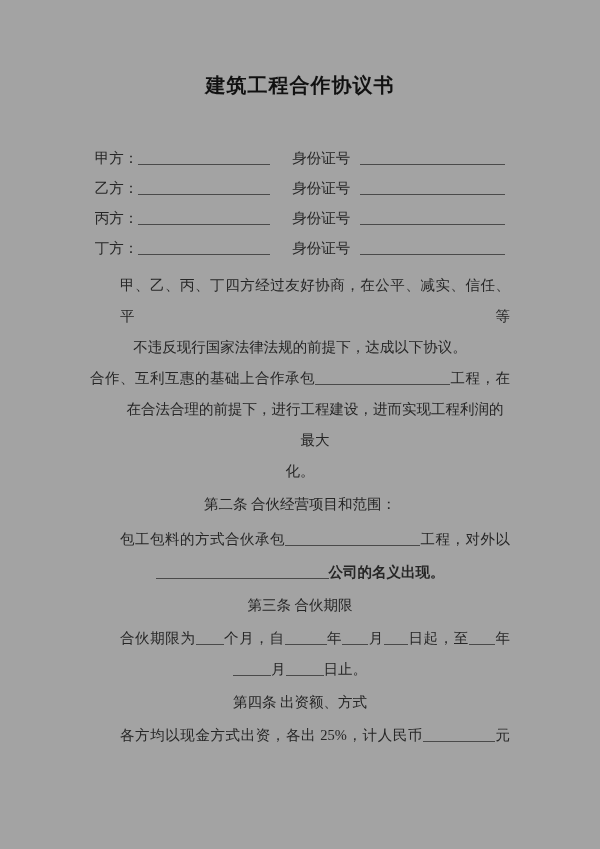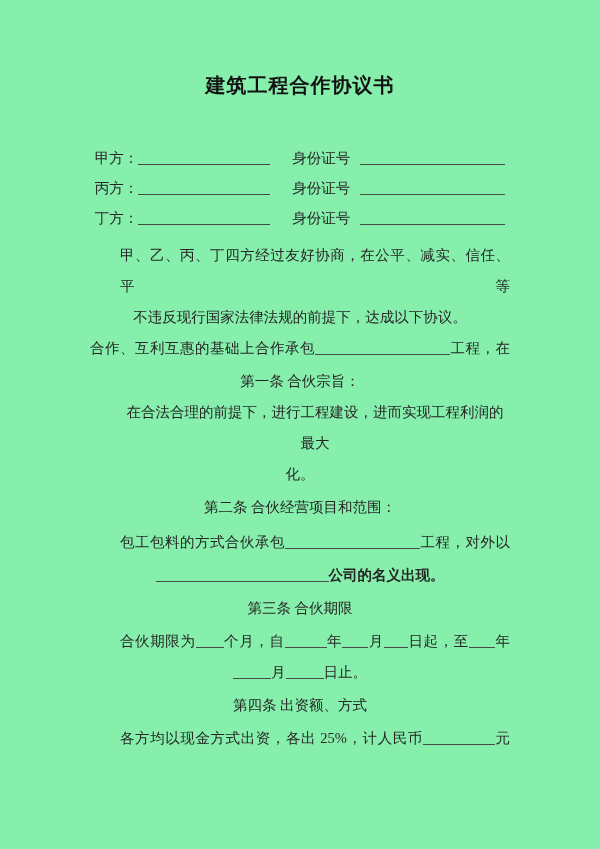--- a/index.html
+++ b/index.html
@@ -5,21 +5,21 @@
   html, body {
     margin: 0;
     padding: 0;
     background: #ffffff;
   }
   .page {
     position: relative;
     width: 600px;
     height: 849px;
     margin: 0 auto;
-    background: #86efac;
+    background: #a3a3a3;
     box-sizing: border-box;
     padding: 72px 90px 0 90px;
     overflow: hidden;
     font-family: "Liberation Serif", "DejaVu Serif", serif;
     color: #262626;
   }
   .title {
     margin: 0 0 44px 0;
     text-align: center;
     font-family: "DejaVu Sans", "Liberation Sans", sans-serif;
@@ -65,26 +65,26 @@
     white-space: pre-wrap;
   }
 </style>
 </head>
 <body>
 
 <div class="page">
   <h1 class="title">建筑工程合作协议书</h1>
   <div class="doc-body" id="doc-body">
       <div class="line party"><span class="txt">甲方：</span><span class="blank" style="width: 132px;"></span><span class="gap" style="width: 22px;"></span><span class="txt">身份证号</span><span class="gap" style="width: 10px;"></span><span class="blank" style="width: 145px;"></span></div>
+      <div class="line party"><span class="txt">乙方：</span><span class="blank" style="width: 132px;"></span><span class="gap" style="width: 22px;"></span><span class="txt">身份证号</span><span class="gap" style="width: 10px;"></span><span class="blank" style="width: 145px;"></span></div>
       <div class="line party"><span class="txt">丙方：</span><span class="blank" style="width: 132px;"></span><span class="gap" style="width: 22px;"></span><span class="txt">身份证号</span><span class="gap" style="width: 10px;"></span><span class="blank" style="width: 145px;"></span></div>
       <div class="line party"><span class="txt">丁方：</span><span class="blank" style="width: 132px;"></span><span class="gap" style="width: 22px;"></span><span class="txt">身份证号</span><span class="gap" style="width: 10px;"></span><span class="blank" style="width: 145px;"></span></div>
       <div class="line indent fill" style="margin-top: 7px;"><span class="txt">甲、乙、丙、丁四方经过友好协商，在公平、减实、信任、平等</span></div>
       <div class="line"><span class="txt">不违反现行国家法律法规的前提下，达成以下协议。</span></div>
       <div class="line fill"><span class="txt">合作、互利互惠的基础上合作承包</span><span class="blank" style="width: 135px;"></span><span class="txt">工程，在</span></div>
-      <div class="line heading" style="margin-top: 2px;"><span class="txt">第一条 合伙宗旨：</span></div>
       <div class="line indent"><span class="txt">在合法合理的前提下，进行工程建设，进而实现工程利润的最大</span></div>
       <div class="line"><span class="txt">化。</span></div>
       <div class="line heading" style="margin-top: 2px;"><span class="txt">第二条 合伙经营项目和范围：</span></div>
       <div class="line indent fill" style="margin-top: 4px;"><span class="txt">包工包料的方式合伙承包</span><span class="blank" style="width: 135px;"></span><span class="txt">工程，对外以</span></div>
       <div class="line" style="margin-top: 2px; font-weight: bold;"><span class="blank" style="width: 173px;"></span><span class="txt">公司的名义出现。</span></div>
       <div class="line heading" style="margin-top: 2px;"><span class="txt">第三条 合伙期限</span></div>
       <div class="line indent fill" style="margin-top: 2px;"><span class="txt">合伙期限为</span><span class="blank" style="width: 28px;"></span><span class="txt">个月，自</span><span class="blank" style="width: 42px;"></span><span class="txt">年</span><span class="blank" style="width: 26px;"></span><span class="txt">月</span><span class="blank" style="width: 24px;"></span><span class="txt">日起，至</span><span class="blank" style="width: 26px;"></span><span class="txt">年</span></div>
       <div class="line"><span class="blank" style="width: 38px;"></span><span class="txt">月</span><span class="blank" style="width: 38px;"></span><span class="txt">日止。</span></div>
       <div class="line heading" style="margin-top: 2px;"><span class="txt">第四条 出资额、方式</span></div>
       <div class="line indent fill" style="margin-top: 2px;"><span class="txt">各方均以现金方式出资，各出 25%，计人民币</span><span class="blank" style="width: 72px;"></span><span class="txt">元</span></div>

